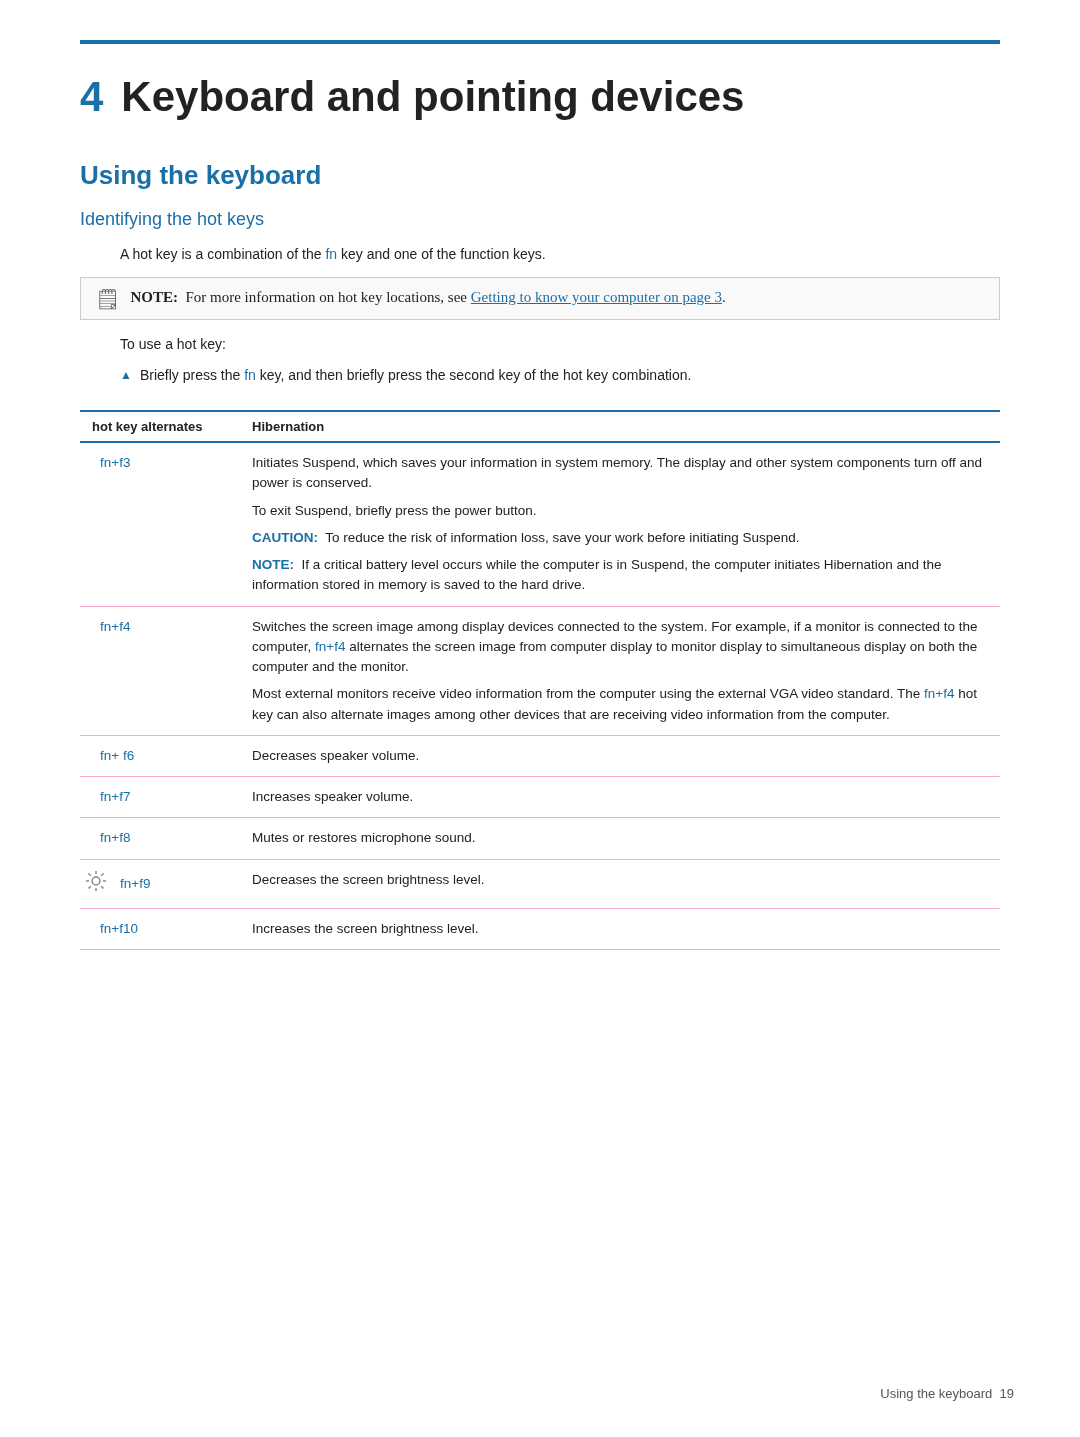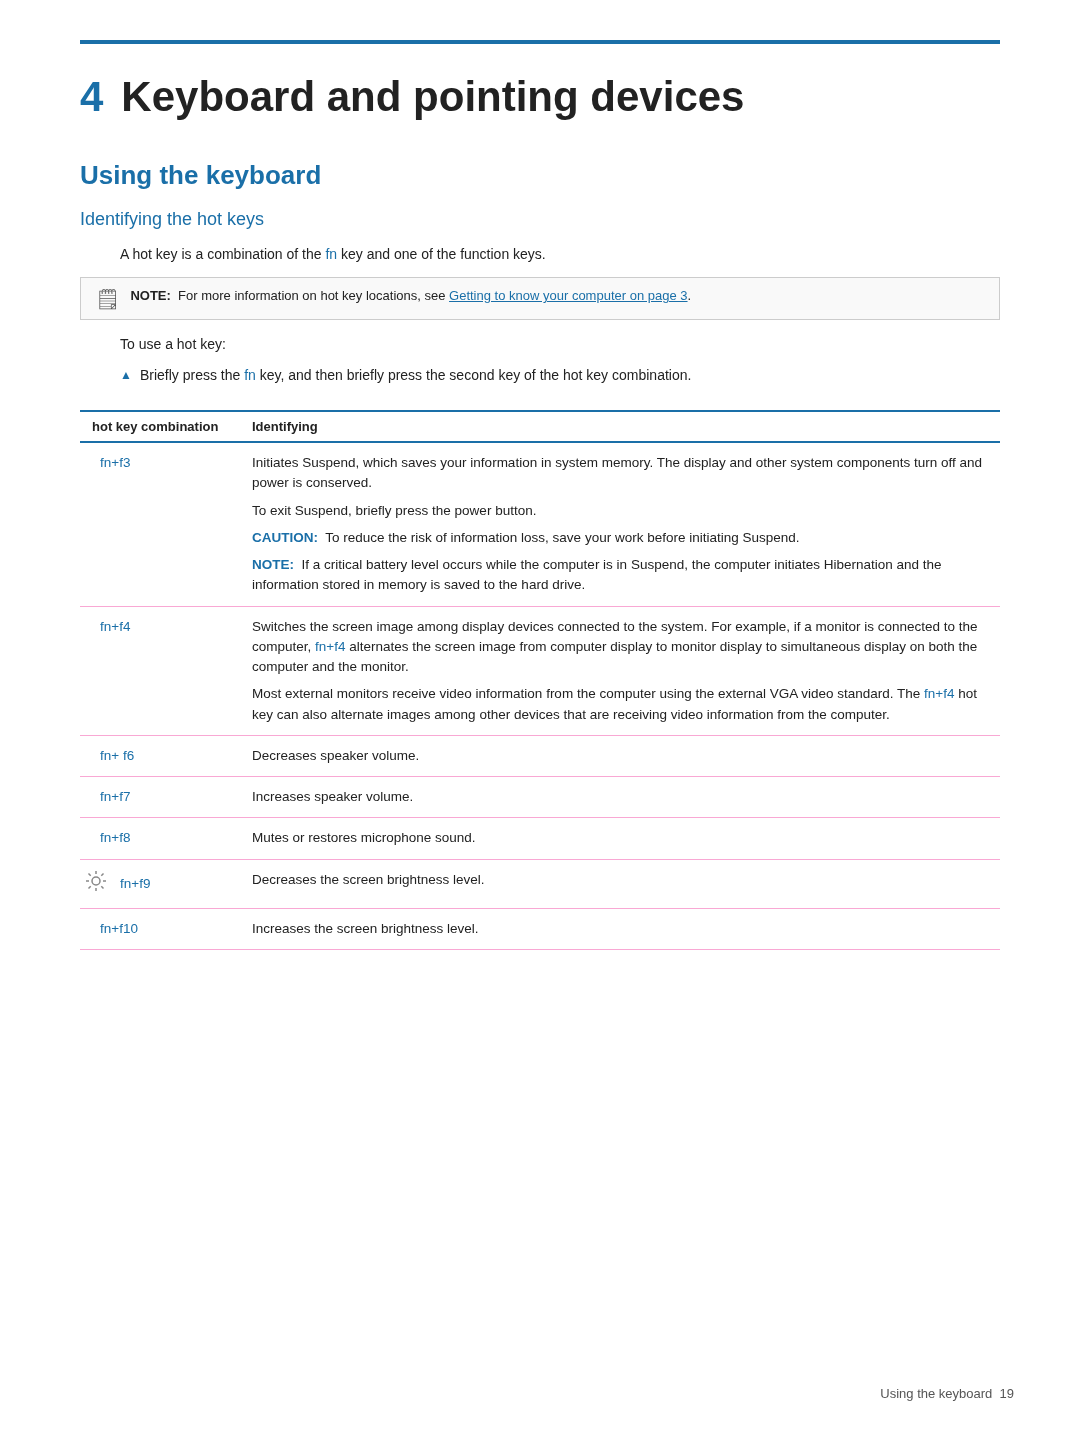--- a/index.html
+++ b/index.html
@@ -67,23 +67,24 @@
       margin: 12px 0 14px 0;
       gap: 10px;
     }
     .note-icon {
       font-size: 20px;
       color: #555;
       margin-top: 1px;
       flex-shrink: 0;
     }
     .note-text {
-      font-size: 13px;
+      font-size: 15px;
       color: #222;
       line-height: 1.5;
+      font-family: Liberation Serif, serif;
     }
     .note-label {
       font-weight: bold;
       color: #222;
     }
     .note-link {
       color: #1a6fa8;
       text-decoration: underline;
     }
     .indent-block {
@@ -187,22 +188,22 @@
   <div class="bullet-row">
     <span class="bullet-triangle">▲</span>
     <span class="body-text">
       Briefly press the <span class="fn-key">fn</span> key, and then briefly press the second key of the hot key combination.
     </span>
   </div>
 
   <table class="hotkey-table">
     <thead>
       <tr>
-        <th>hot key combination</th>
-        <th>Identifying</th>
+        <th>hot key alternates</th>
+        <th>Hibernation</th>
       </tr>
     </thead>
     <tbody>
 
       <tr>
         <td>fn+f3</td>
         <td>
           <p class="table-cell-para">Initiates Suspend, which saves your information in system memory. The display and other system components turn off and power is conserved.</p>
           <p class="table-cell-para">To exit Suspend, briefly press the power button.</p>
           <p class="table-cell-para"><span class="caution-label">CAUTION:</span>&nbsp; To reduce the risk of information loss, save your work before initiating Suspend.</p>

